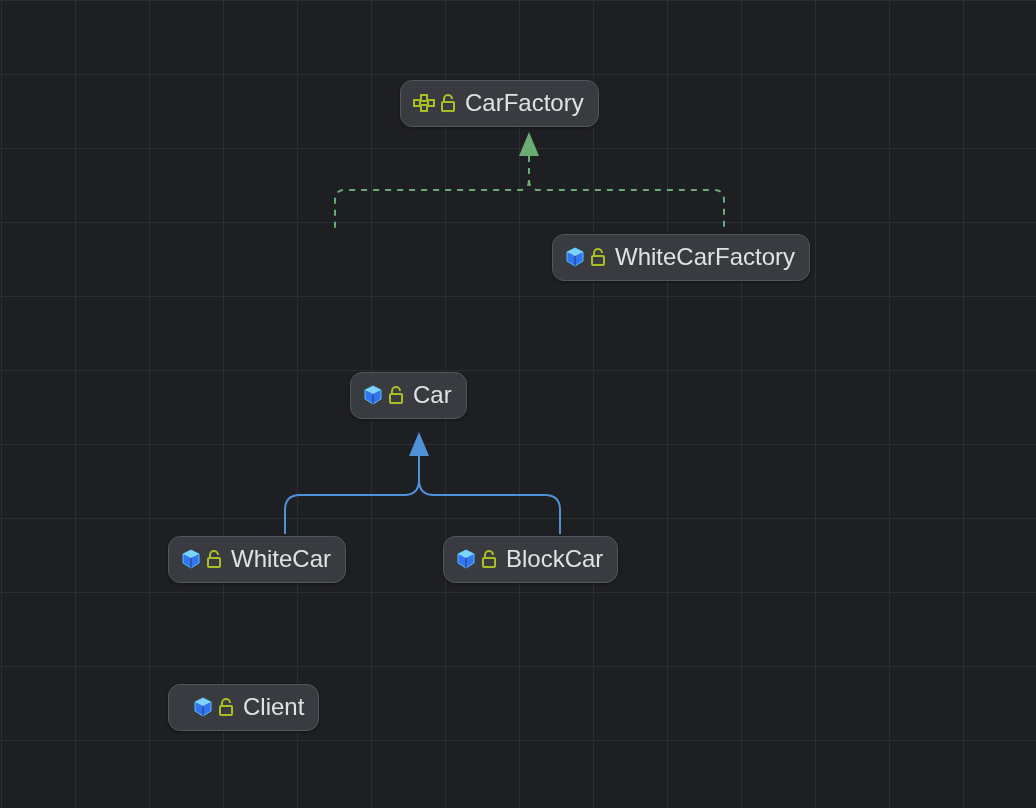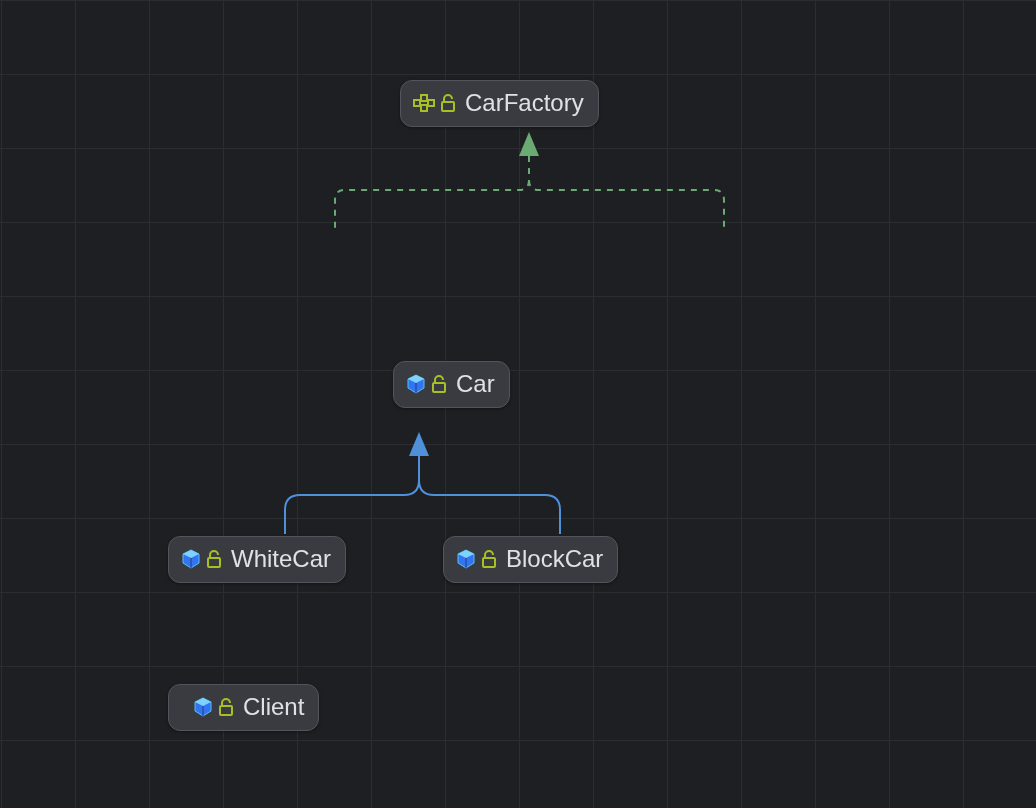--- a/index.html
+++ b/index.html
@@ -93,22 +93,36 @@
       </svg>
       <svg width="16" height="18" viewBox="0 0 16 18">
         <path d="M3 8 V5 a4 4 0 0 1 8 0" fill="none" stroke="#a8c023" stroke-width="2"></path>
         <rect x="1" y="8" width="12" height="9" rx="1" fill="none" stroke="#a8c023" stroke-width="2"></rect>
       </svg>
     </span>
     <span>CarFactory</span>
   </div>
 
 
+  <div class="node" style="left:552px; top:234px;">
+    <span class="icons">
+      <svg width="20" height="20" viewBox="0 0 20 20">
+        <path d="M10 1 L18 5 L18 14 L10 19 L2 14 L2 5 Z" fill="#3574f0" stroke="#4fc3f7" stroke-width="1"></path>
+        <path d="M10 1 L18 5 L10 9 L2 5 Z" fill="#7dd3fc"></path>
+        <path d="M10 9 L10 19" stroke="#1e3a8a" stroke-width="1"></path>
+      </svg>
+      <svg width="16" height="18" viewBox="0 0 16 18">
+        <path d="M3 8 V5 a4 4 0 0 1 8 0" fill="none" stroke="#a8c023" stroke-width="2"></path>
+        <rect x="1" y="8" width="12" height="9" rx="1" fill="none" stroke="#a8c023" stroke-width="2"></rect>
+      </svg>
+    </span>
+    <span>WhiteCarFactory</span>
+  </div>
 
-  <div class="node" style="left:350px; top:361px;margin-left:43px;">
+  <div class="node" style="left:350px; top:372px;">
     <span class="icons">
       <svg width="20" height="20" viewBox="0 0 20 20">
         <path d="M10 1 L18 5 L18 14 L10 19 L2 14 L2 5 Z" fill="#3574f0" stroke="#4fc3f7" stroke-width="1"></path>
         <path d="M10 1 L18 5 L10 9 L2 5 Z" fill="#7dd3fc"></path>
         <path d="M10 9 L10 19" stroke="#1e3a8a" stroke-width="1"></path>
       </svg>
       <svg width="16" height="18" viewBox="0 0 16 18">
         <path d="M3 8 V5 a4 4 0 0 1 8 0" fill="none" stroke="#a8c023" stroke-width="2"></path>
         <rect x="1" y="8" width="12" height="9" rx="1" fill="none" stroke="#a8c023" stroke-width="2"></rect>
       </svg>

